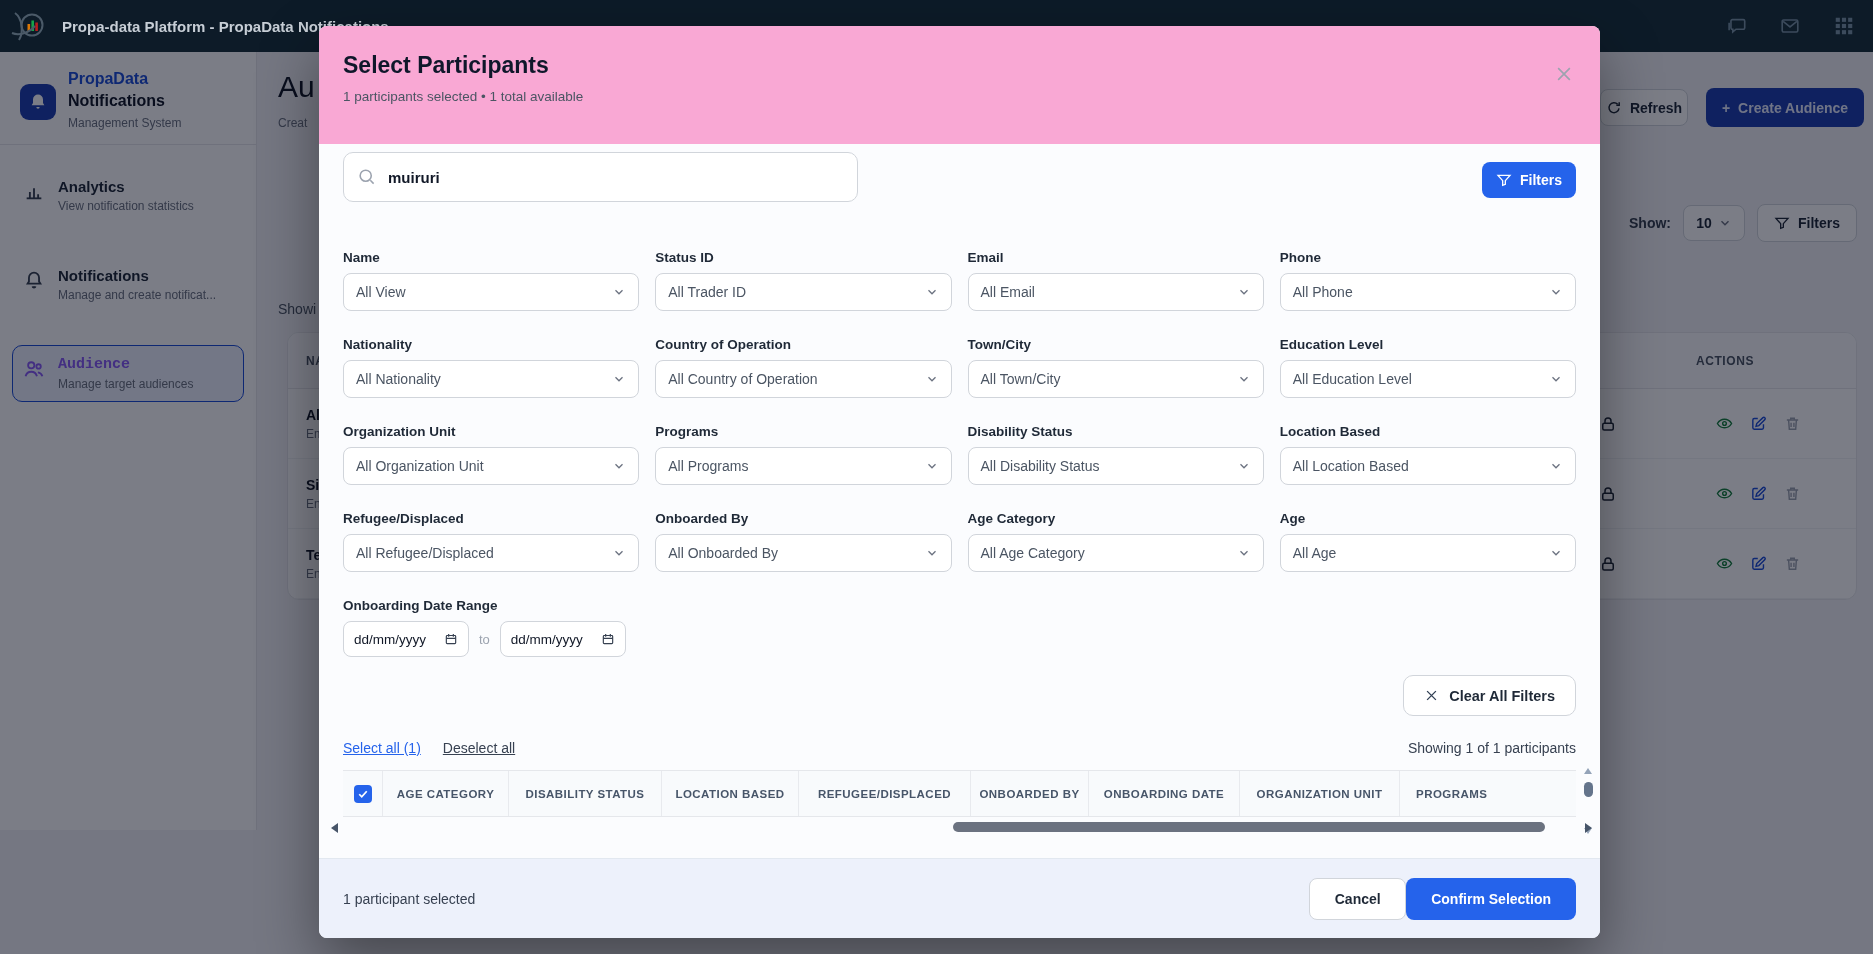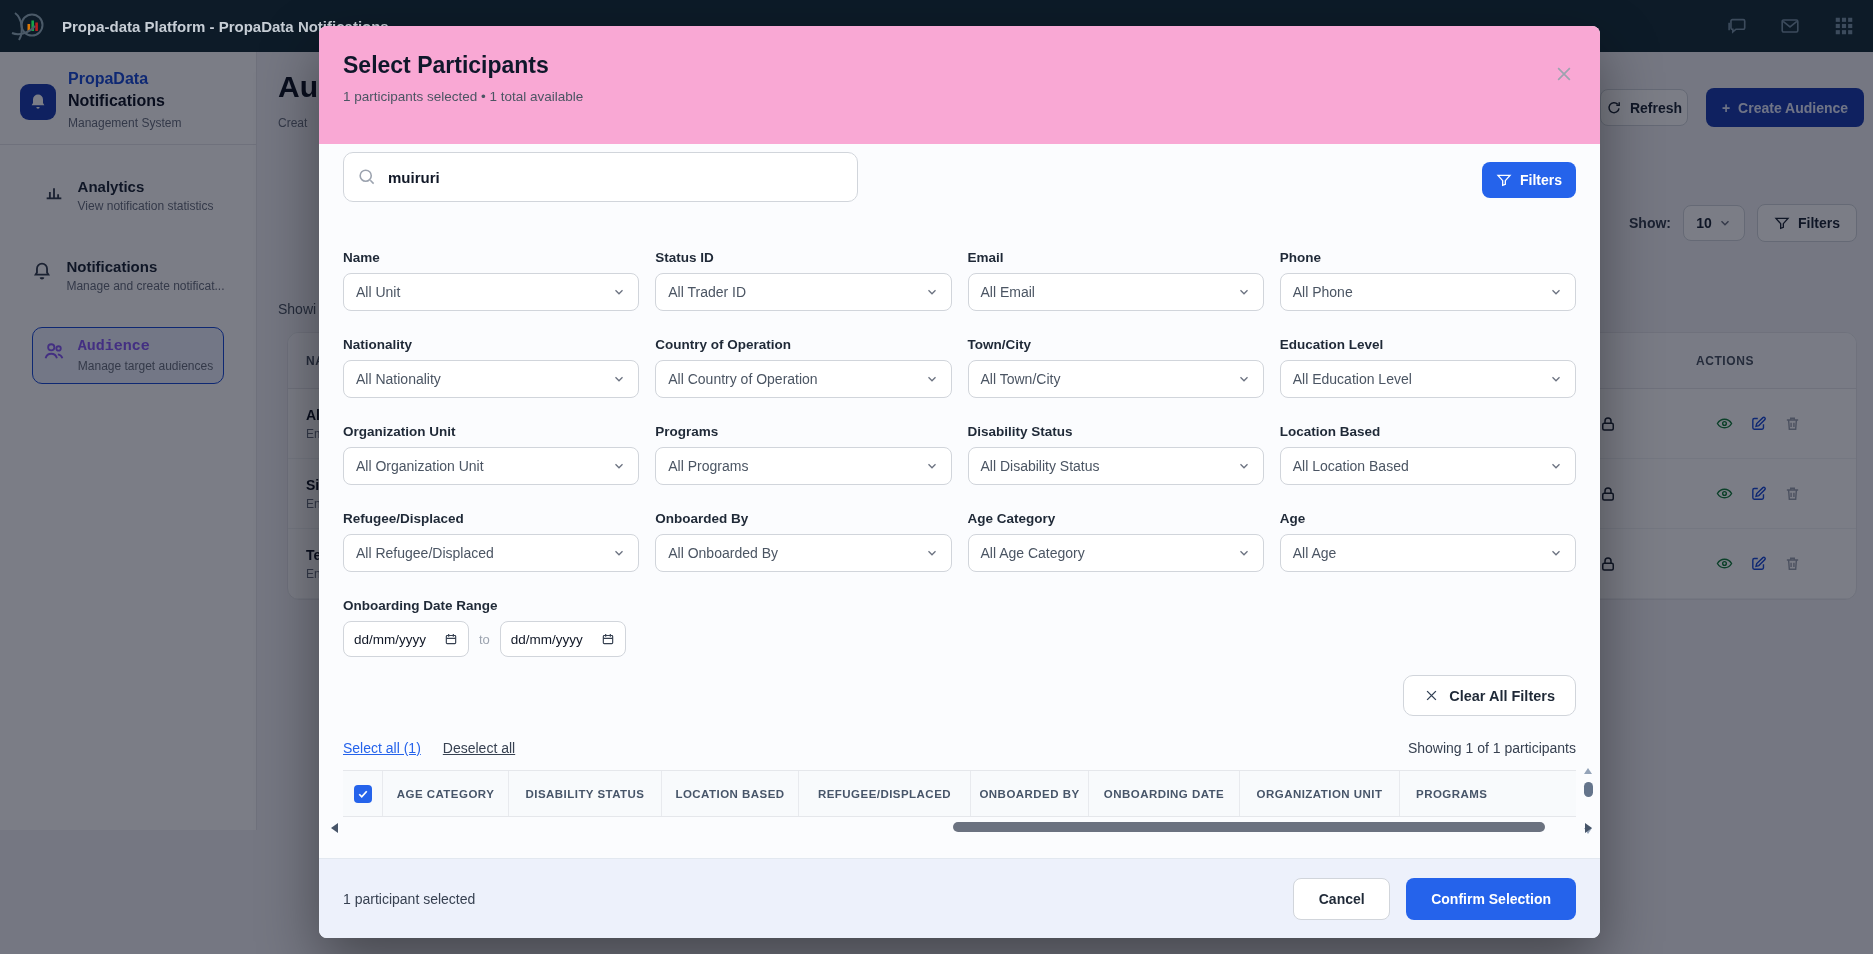--- a/index.html
+++ b/index.html
@@ -19,32 +19,32 @@
   .sidebar { position:absolute; left:0; top:52px; width:257px; height:778px;
     background:#ffffff; border-right:1px solid #e5e7eb; z-index:1; }
   .brand { display:flex; padding:18px 16px 14px 20px; gap:12px;
     border-bottom:1px solid #e5e7eb; }
   .brand-badge { width:36px; height:36px; background:#1e40af; border-radius:9px;
     display:flex; align-items:center; justify-content:center; margin-top:14px; flex:none; }
   .brand-badge svg { width:20px; height:20px; }
   .brand-line1 { color:#1d4ed8; font-weight:700; font-size:16px; }
   .brand-line2 { color:#111827; font-weight:700; font-size:16px; margin-top:4px; }
   .brand-line3 { color:#6b7280; font-size:12px; margin-top:6px; }
-  .nav { padding:22px 12px; display:flex; flex-direction:column; gap:23px;align-items:center; }
+  .nav { padding:22px 12px; display:flex; flex-direction:column; gap:32px; }
   .nav-item { display:flex; gap:13px; padding:10px 10px; border:1.5px solid transparent;
     border-radius:10px; cursor:pointer; align-items:flex-start; }
   .nav-item .nav-icon { width:22px; height:22px; color:#374151; margin-top:2px; flex:none; }
   .nav-title { font-size:15px; font-weight:700; color:#1f2937; }
   .nav-desc { font-size:12px; color:#6b7280; margin-top:4px; }
   .nav-item.active { border-color:#1d4ed8; background:#eef3fe; }
   .nav-item.active .nav-title, .nav-item.active .nav-icon { color:#8b5cf6;font-family:Liberation Mono, monospace; }
 
   
   .main { position:absolute; left:257px; top:52px; width:1616px; height:902px; z-index:1; }
-  .page-title { position:absolute; left:21px; top:18px; font-size:30px; font-weight:700; color:#111827; }
+  .page-title { position:absolute; left:21px; top:18px; font-size:30px; font-weight:400; color:#111827; }
   .page-sub { position:absolute; left:21px; top:64px; font-size:12px; color:#6b7280; }
   .btn { display:inline-flex; align-items:center; justify-content:center; gap:8px;
     border-radius:8px; font-size:14px; font-weight:600; cursor:pointer; border:1px solid transparent; }
   .btn .icon { width:16px; height:16px; }
   .btn-outline { background:#fff; border-color:#d1d5db; color:#1f2937; }
   .refresh-btn { position:absolute; left:1343px; top:37px; width:88px; height:37px; }
   .create-btn { position:absolute; left:1449px; top:36px; width:158px; height:39px;
     background:#1e40af; color:#e6ecff; }
   .show-row { position:absolute; left:0; right:16px; top:152px; display:flex;
     justify-content:flex-end; align-items:center; gap:12px; }
@@ -138,21 +138,21 @@
   .hscroll { height:18px; margin-top:2px; position:relative; }
   .harrow { position:absolute; top:4px; width:0; height:0;
     border-top:5px solid transparent; border-bottom:5px solid transparent; }
   .harrow.left { left:-12px; border-right:7px solid #475569; }
   .harrow.right { right:-16px; border-left:7px solid #475569; }
   .hthumb { position:absolute; left:49.5%; right:2.5%; top:3px; height:10px;
     background:#6b7280; border-radius:5px; cursor:grab; }
   .m-foot { height:80px; background:#edf1fb; border-top:1px solid #e2e8f0; flex:none;
     display:flex; align-items:center; padding:0 24px; }
   .foot-text { font-size:14px; color:#374151; }
-  .foot-btns { margin-left:auto; display:flex; gap:16px; }
+  .foot-btns { margin-left:auto; display:flex; gap:0; }
   .cancel-btn { width:97px; height:42px; background:#fff; border-color:#d1d5db; color:#1f2937; }
   .confirm-btn { height:42px; padding:0 24px; background:#2563eb; color:#fff; }
 </style>
 </head>
 <body>
 
 <div class="topbar">
   <div class="logo">
     <svg viewBox="0 0 40 40" fill="none">
       <circle cx="24" cy="19" r="10.5" stroke="#4b5a68" stroke-width="2"></circle>
@@ -430,21 +430,21 @@
             <path d="M3 5h18l-7 8v5.5L10 20v-7L3 5z"></path>
           </svg>
       </span>
       <span>Filters</span>
     </button>
 
     <div class="fgrid" id="filter-grid">
         <div class="ffield">
     <div class="flabel">Name</div>
     <div class="fselect">
-      <span class="fvalue">All Unit</span>
+      <span class="fvalue">All View</span>
       <span class="icon">
         <svg viewBox="0 0 24 24" fill="none" stroke="currentColor" stroke-width="2.2">
                 <path d="m6 9 6 6 6-6"></path>
               </svg>
       </span>
     </div>
   </div>
         <div class="ffield">
     <div class="flabel">Status ID</div>
     <div class="fselect">

